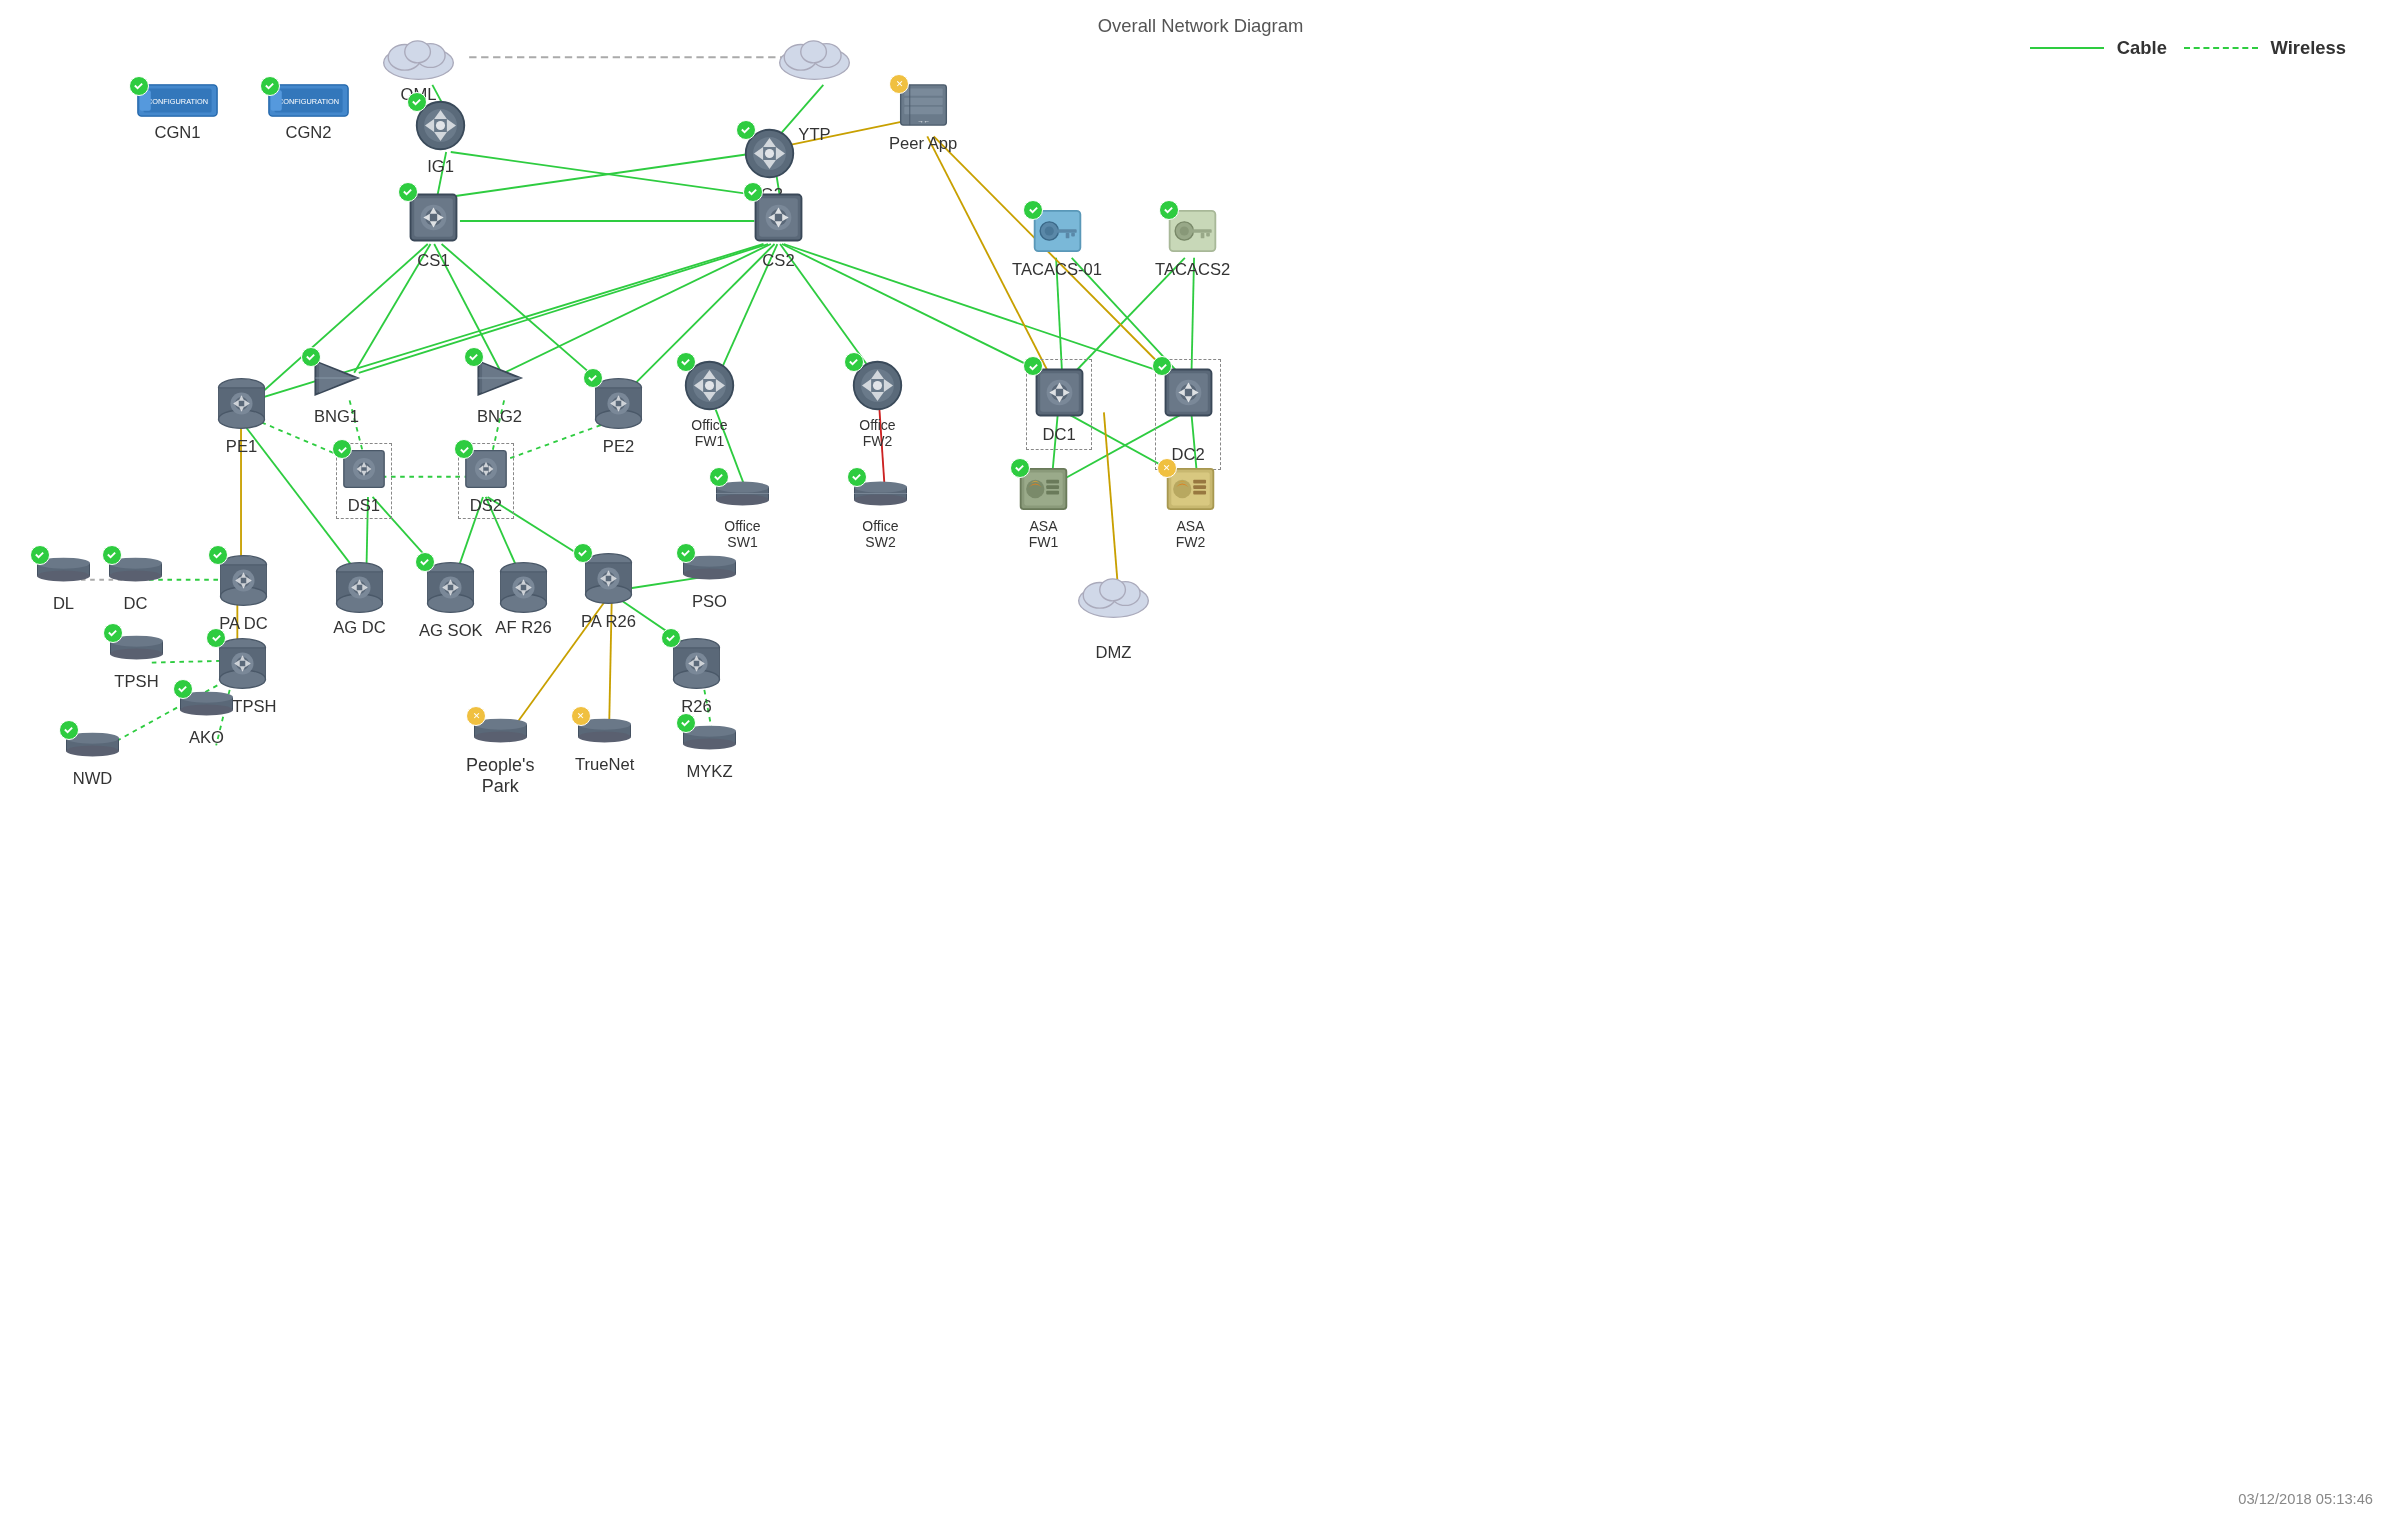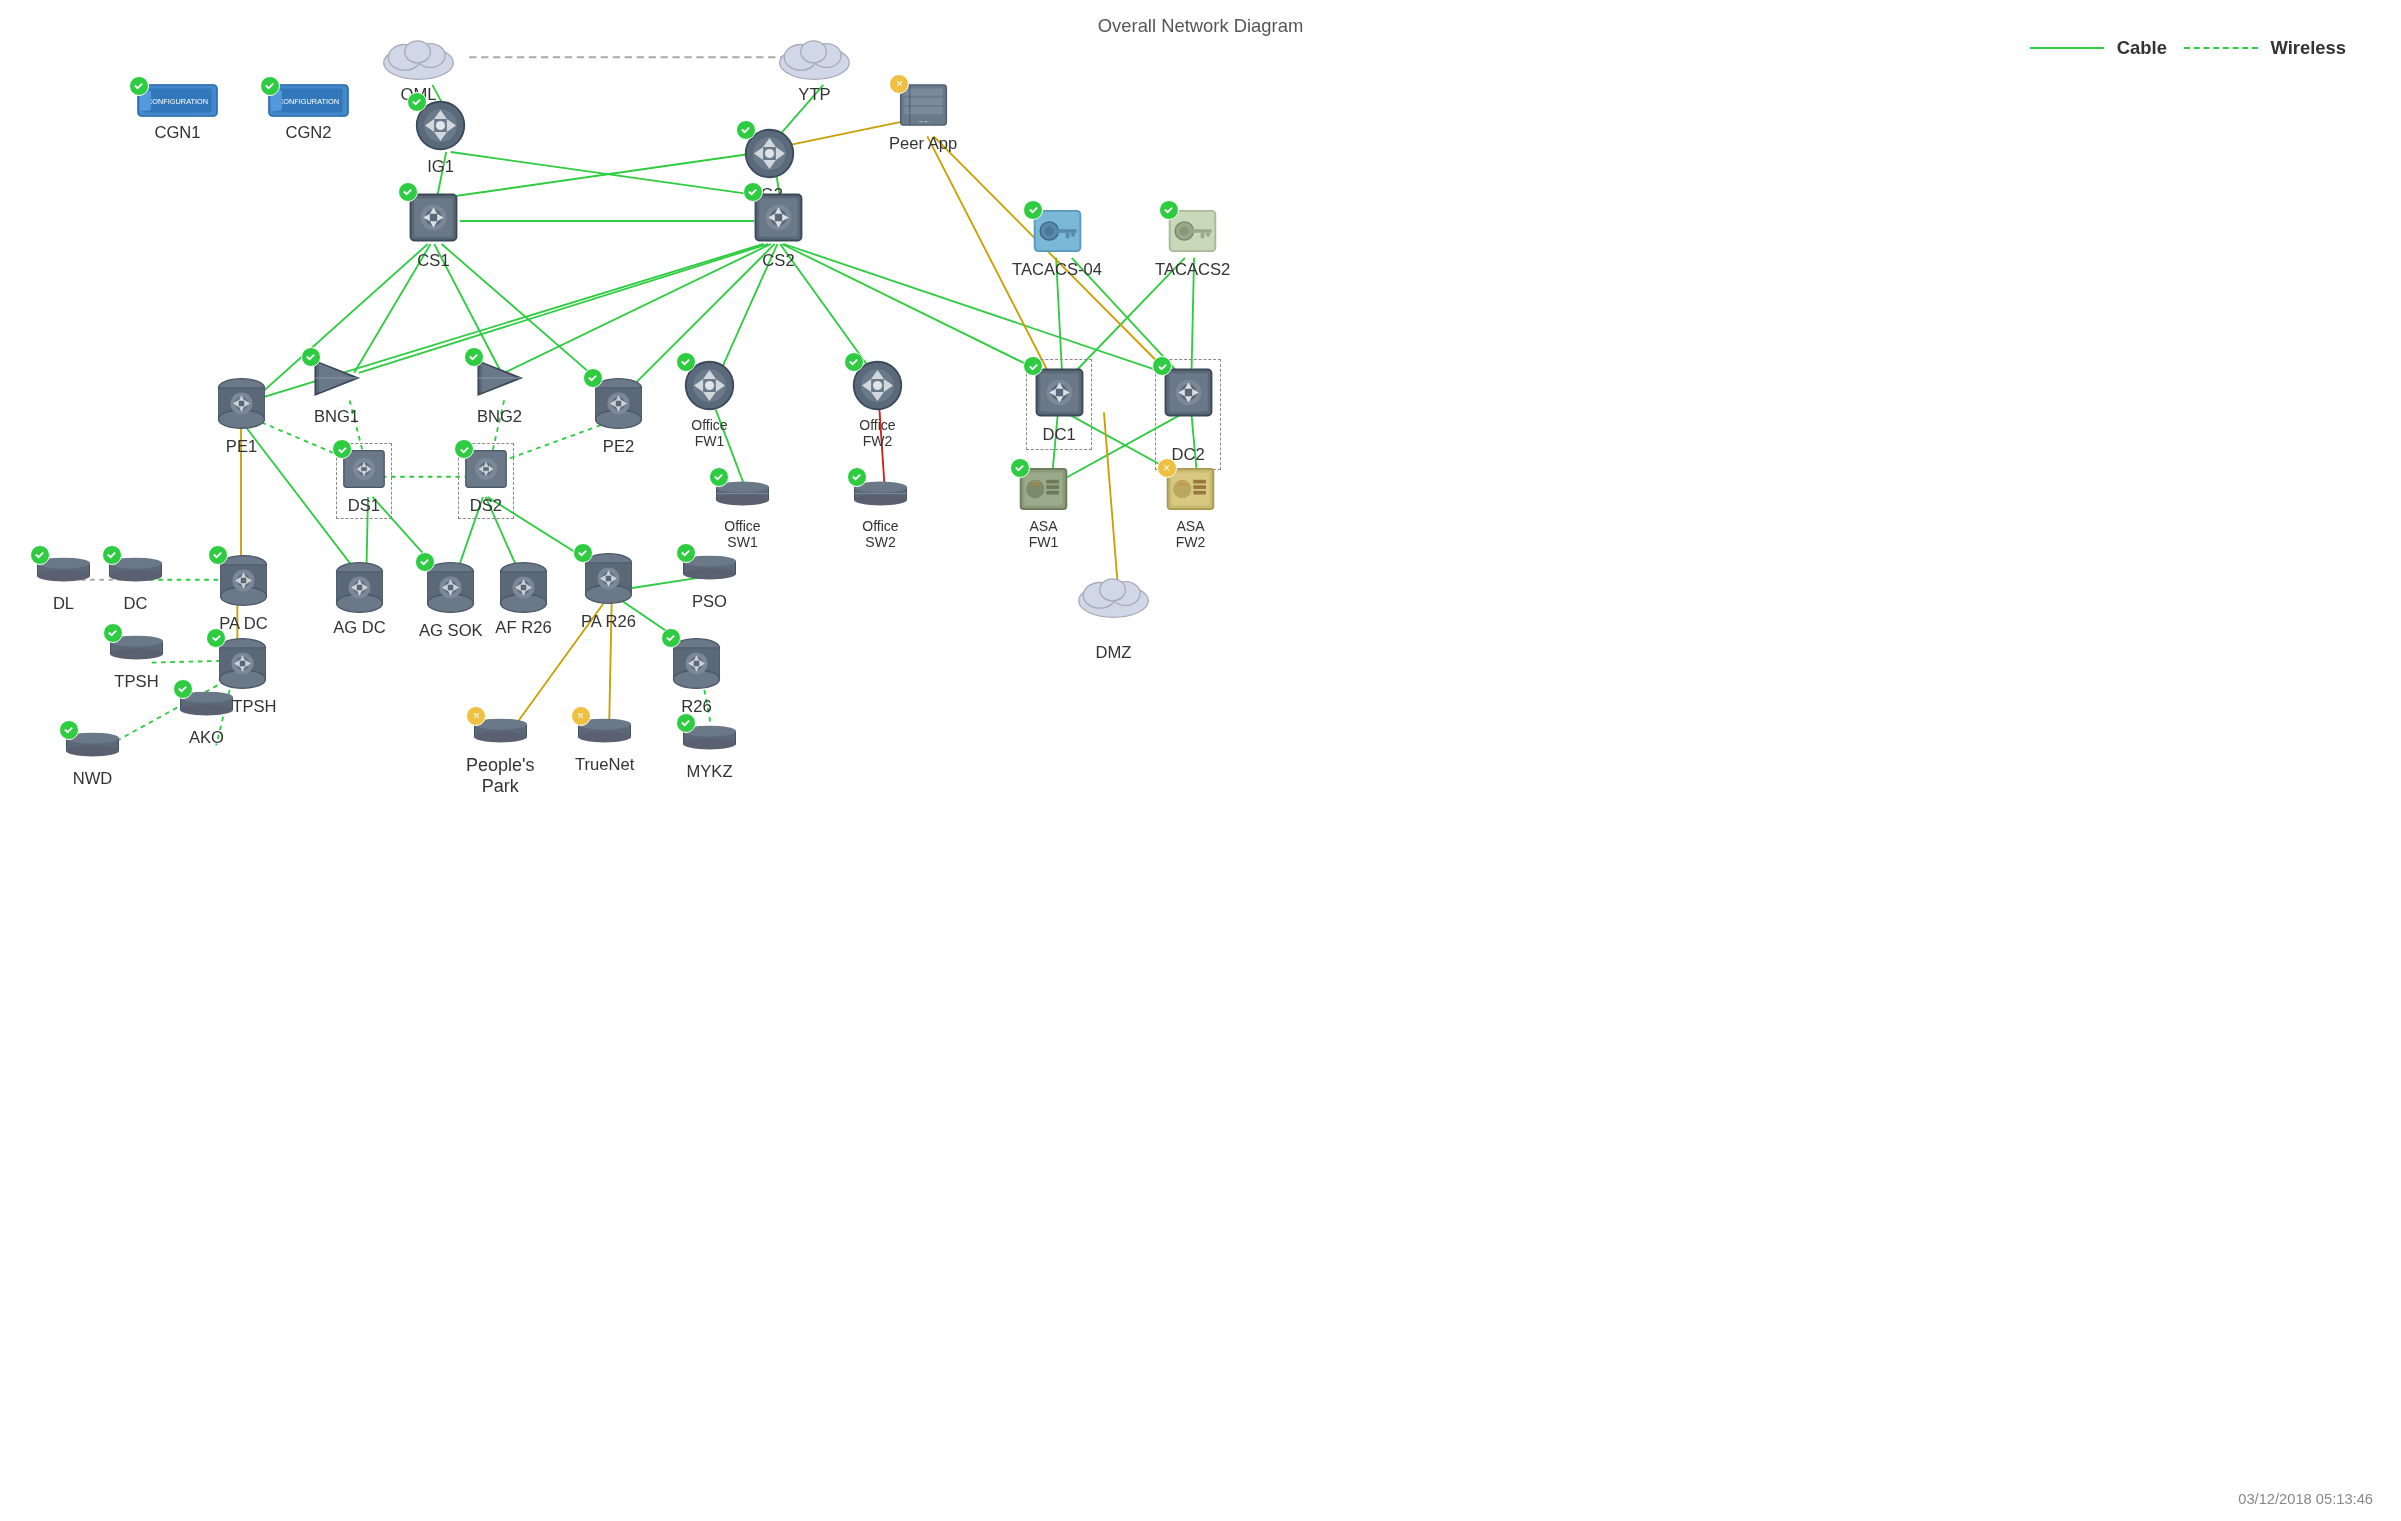--- a/index.html
+++ b/index.html
@@ -253,21 +253,21 @@
   <div class="node" style="left:377px;top:28px;">
     <svg width="83" height="55" viewBox="0 0 90 60">
       <ellipse cx="45" cy="38" rx="38" ry="18" fill="#d0d8e8" stroke="#aab" stroke-width="1.5"></ellipse>
       <ellipse cx="30" cy="32" rx="18" ry="14" fill="#d0d8e8" stroke="#aab" stroke-width="1.5"></ellipse>
       <ellipse cx="58" cy="30" rx="16" ry="13" fill="#d0d8e8" stroke="#aab" stroke-width="1.5"></ellipse>
       <ellipse cx="44" cy="26" rx="14" ry="12" fill="#d0d8e8" stroke="#aab" stroke-width="1.5"></ellipse>
     </svg>
     <span class="node-label">OML</span>
   </div>
 
-  <div class="node" style="left:773px;top:28px;">
+  <div class="node" style="left:773px;top:28px;gap:40px;">
     <svg width="83" height="55" viewBox="0 0 90 60">
       <ellipse cx="45" cy="38" rx="38" ry="18" fill="#d0d8e8" stroke="#aab" stroke-width="1.5"></ellipse>
       <ellipse cx="30" cy="32" rx="18" ry="14" fill="#d0d8e8" stroke="#aab" stroke-width="1.5"></ellipse>
       <ellipse cx="58" cy="30" rx="16" ry="13" fill="#d0d8e8" stroke="#aab" stroke-width="1.5"></ellipse>
       <ellipse cx="44" cy="26" rx="14" ry="12" fill="#d0d8e8" stroke="#aab" stroke-width="1.5"></ellipse>
     </svg>
     <span class="node-label">YTP</span>
   </div>
 
   <div class="node" style="left:136px;top:83px;">
@@ -414,21 +414,21 @@
       </div>
       <svg width="53" height="48" viewBox="0 0 58 52">
         <rect x="4" y="4" width="50" height="44" rx="4" fill="#7ab8d8" stroke="#5a98b8" stroke-width="2"></rect>
         <circle cx="20" cy="26" r="10" fill="#5a88a8" stroke="#3a6888" stroke-width="1.5"></circle>
         <circle cx="20" cy="26" r="5" fill="#4a7898"></circle>
         <rect x="28" y="24" width="22" height="4" rx="1" fill="#5a88a8"></rect>
         <rect x="38" y="28" width="4" height="6" rx="1" fill="#5a88a8"></rect>
         <rect x="44" y="28" width="4" height="4" rx="1" fill="#5a88a8"></rect>
       </svg>
     </div>
-    <span class="node-label">TACACS-04</span>
+    <span class="node-label">TACACS-01</span>
   </div>
 
   <div class="node" style="left:1155px;top:207px;">
     <div style="position:relative;">
       <div class="status-badge">
         <svg viewBox="0 0 12 12">
             <path d="M2 6l3 3 5-5" stroke="white" stroke-width="2" fill="none"></path>
           </svg>
       </div>
       <svg width="53" height="48" viewBox="0 0 58 52">

